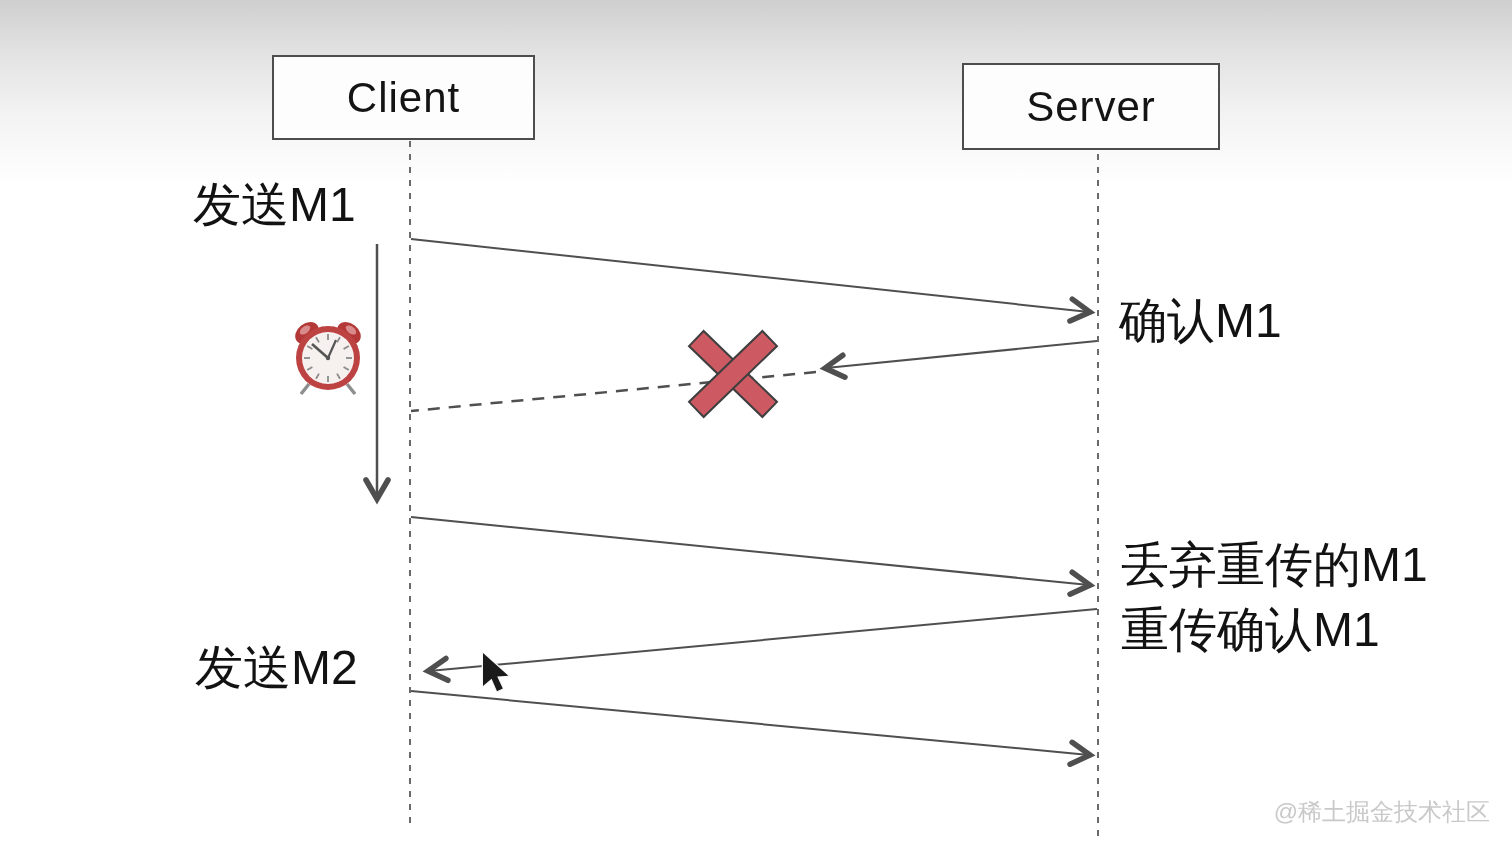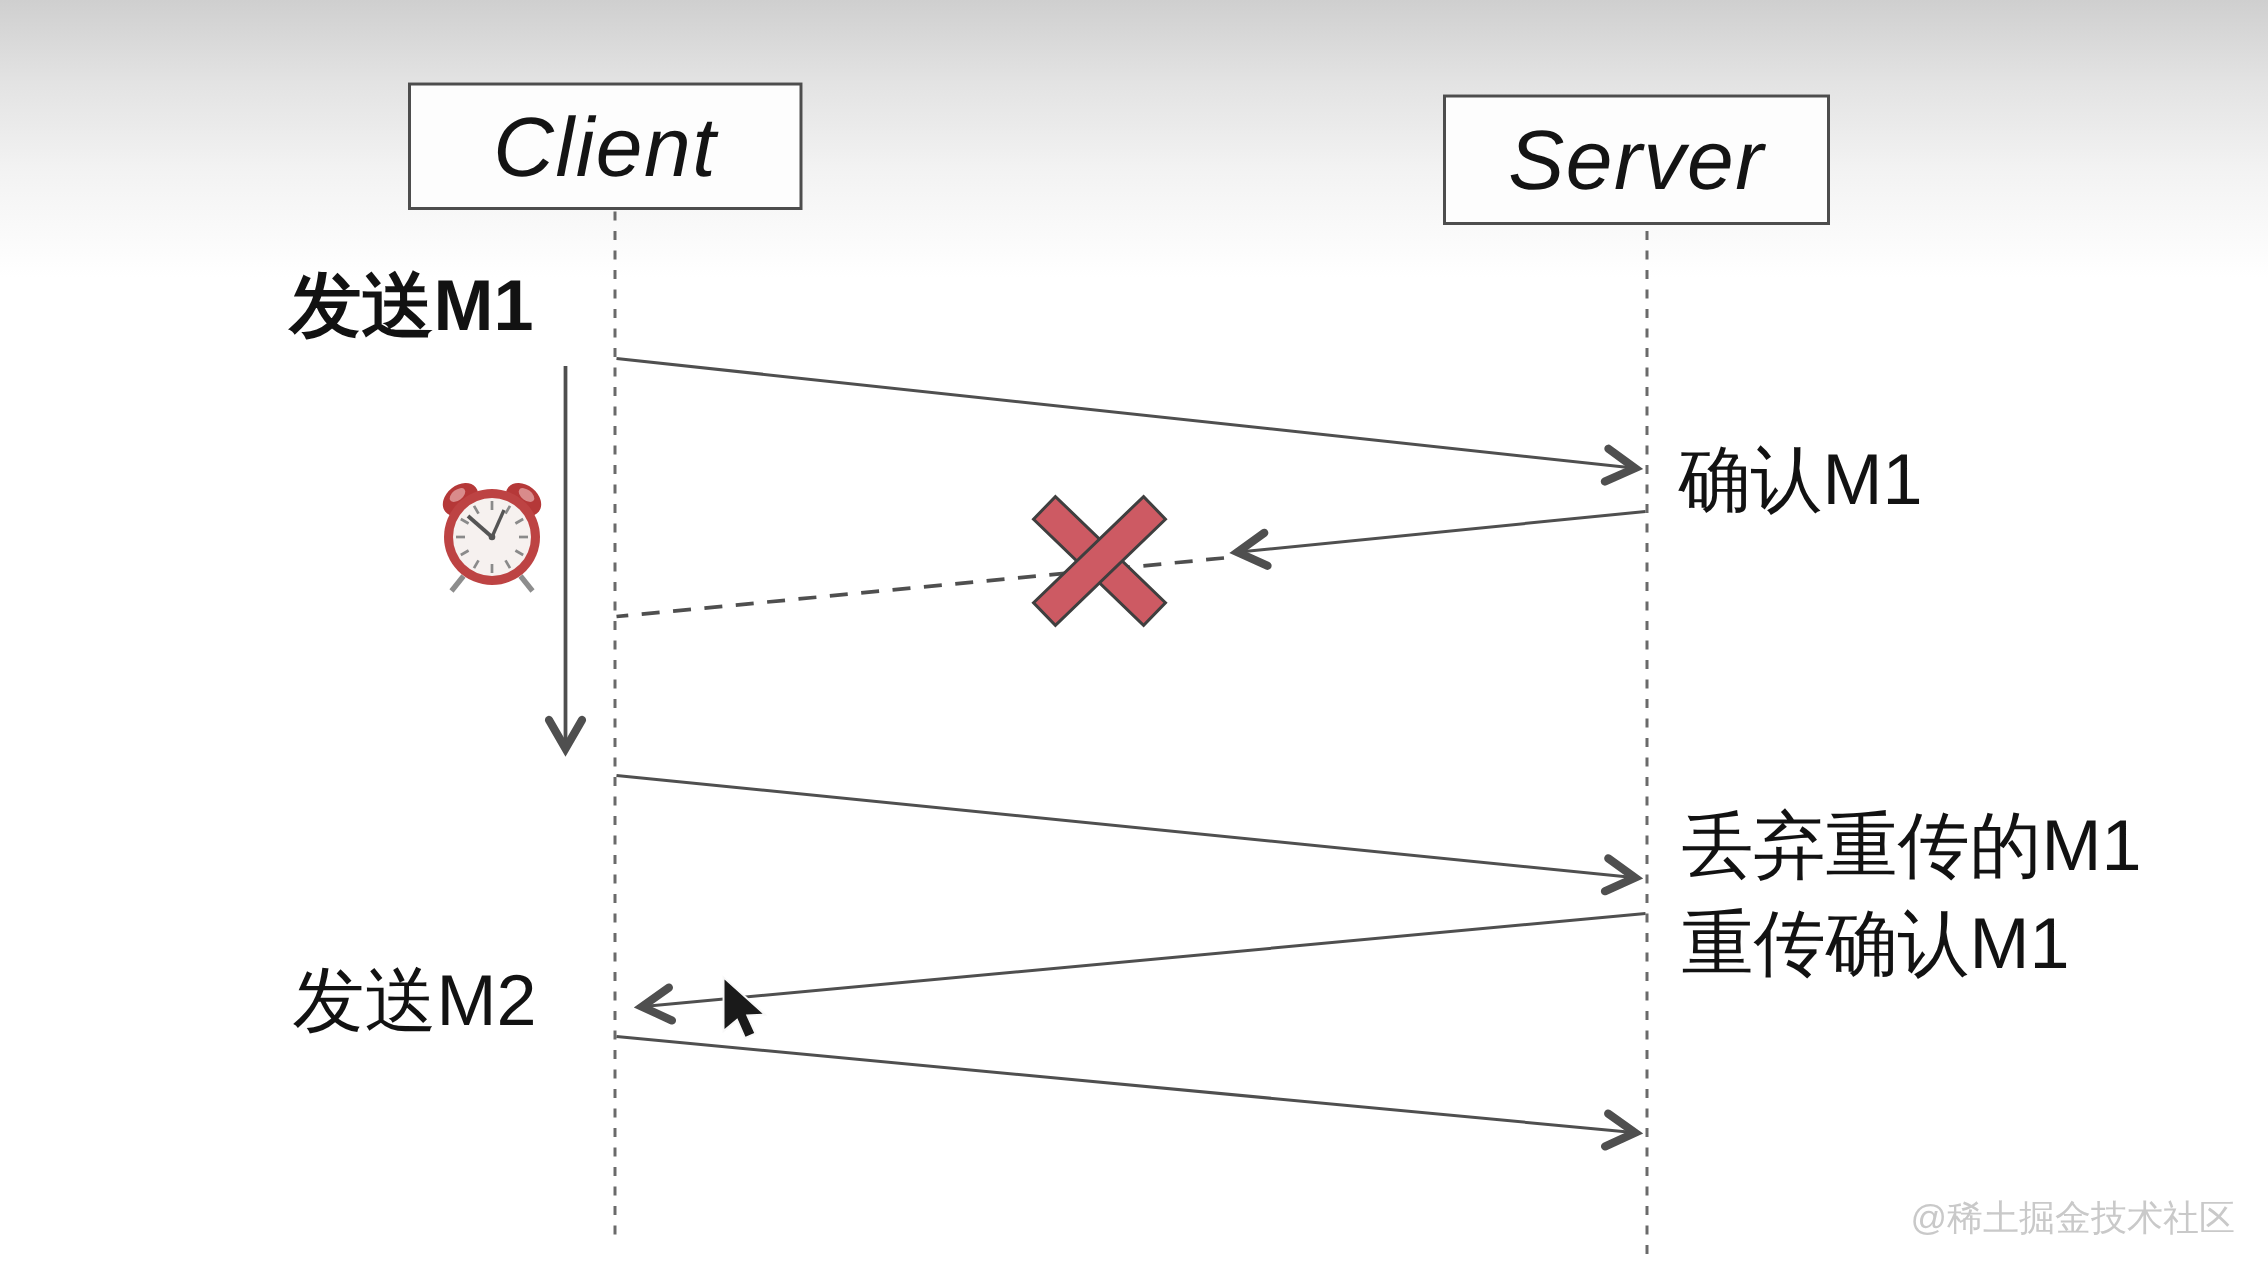--- a/index.html
+++ b/index.html
@@ -16,35 +16,34 @@
   svg.layer {
     position: absolute; left: 0; top: 0;
     width: 1512px; height: 845px;
     display: block;
   }
   .actor-box {
     position: absolute;
     border: 2px solid #4d4d4d;
     background: #fdfdfd;
     display: flex; align-items: center; justify-content: center;
-    font-size: 56px;
+    font-size: 42px;
     color: #141414;
     letter-spacing: 1px;
-    font-style: italic;
   }
   .actor-box.client { left: 272px; top: 55px; width: 259px; height: 81px; }
   .actor-box.server { left: 962px; top: 63px; width: 254px; height: 83px; }
   .note {
     position: absolute;
     font-size: 48px;
     color: #121212;
     white-space: nowrap;
     line-height: 1.0;
   }
-  .note.send-m1   { left: 193px; top: 181px; font-weight: bold; }
+  .note.send-m1   { left: 193px; top: 181px; }
   .note.ack-m1    { left: 1119px; top: 297px; }
   .note.timeout   { left: 33px;  top: 468px; }
   .note.discard-1 { left: 1121px; top: 541px; }
   .note.discard-2 { left: 1121px; top: 606px; text-align: right; }
   .note.send-m2   { left: 195px; top: 644px; }
   .watermark {
     position: absolute;
     right: 22px; top: 796px;
     font-size: 24px;
     color: #c9c9c9;

